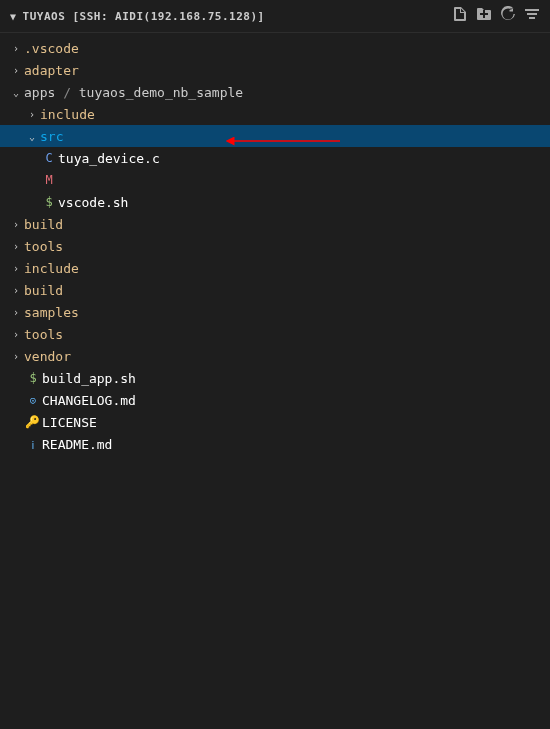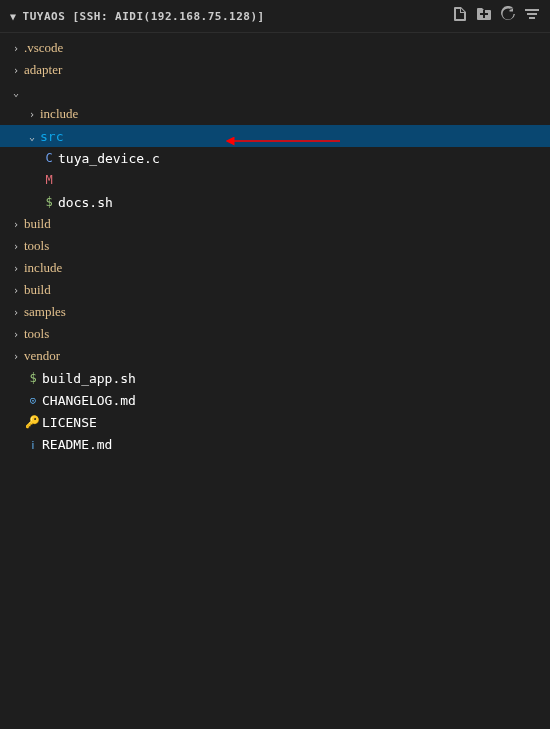--- a/index.html
+++ b/index.html
@@ -85,21 +85,20 @@
       text-align: center;
       font-size: 12px;
     }
 
     .item-label {
       color: #ffffff;
       font-size: 13px;
     }
     .item-label.folder {
       color: #e2c08d;
-      font-family: Liberation Serif, serif;
     }
     .item-label.path {
       color: #cccccc;
     }
     .item-label.path span.separator {
       color: #888;
     }
 
     
     .icon-c { color: #6d9eeb; }
@@ -174,20 +173,21 @@
 
     <div class="tree-item">
       <span class="indent" style="width:8px"></span>
       <span class="chevron-icon">›</span>
       <span class="item-label folder">adapter</span>
     </div>
 
     <div class="tree-item">
       <span class="indent" style="width:8px"></span>
       <span class="chevron-icon">⌄</span>
+      <span class="item-label path">apps&nbsp;<span class="separator" style="color:#888">/</span>&nbsp;tuyaos_demo_nb_sample</span>
     </div>
 
     <div class="tree-item">
       <span class="indent" style="width:24px"></span>
       <span class="chevron-icon">›</span>
       <span class="item-label folder">include</span>
     </div>
 
     <div class="tree-item selected">
       <span class="indent" style="width:24px"></span>
@@ -202,21 +202,21 @@
     </div>
 
     <div class="tree-item">
       <span class="indent" style="width:40px"></span>
       <span class="file-icon icon-m">M</span>
     </div>
 
     <div class="tree-item">
       <span class="indent" style="width:40px"></span>
       <span class="file-icon icon-shell">$</span>
-      <span class="item-label">docs.sh</span>
+      <span class="item-label">vscode.sh</span>
     </div>
 
     <div class="tree-item">
       <span class="indent" style="width:8px"></span>
       <span class="chevron-icon">›</span>
       <span class="item-label folder">build</span>
     </div>
 
     <div class="tree-item">
       <span class="indent" style="width:8px"></span>

